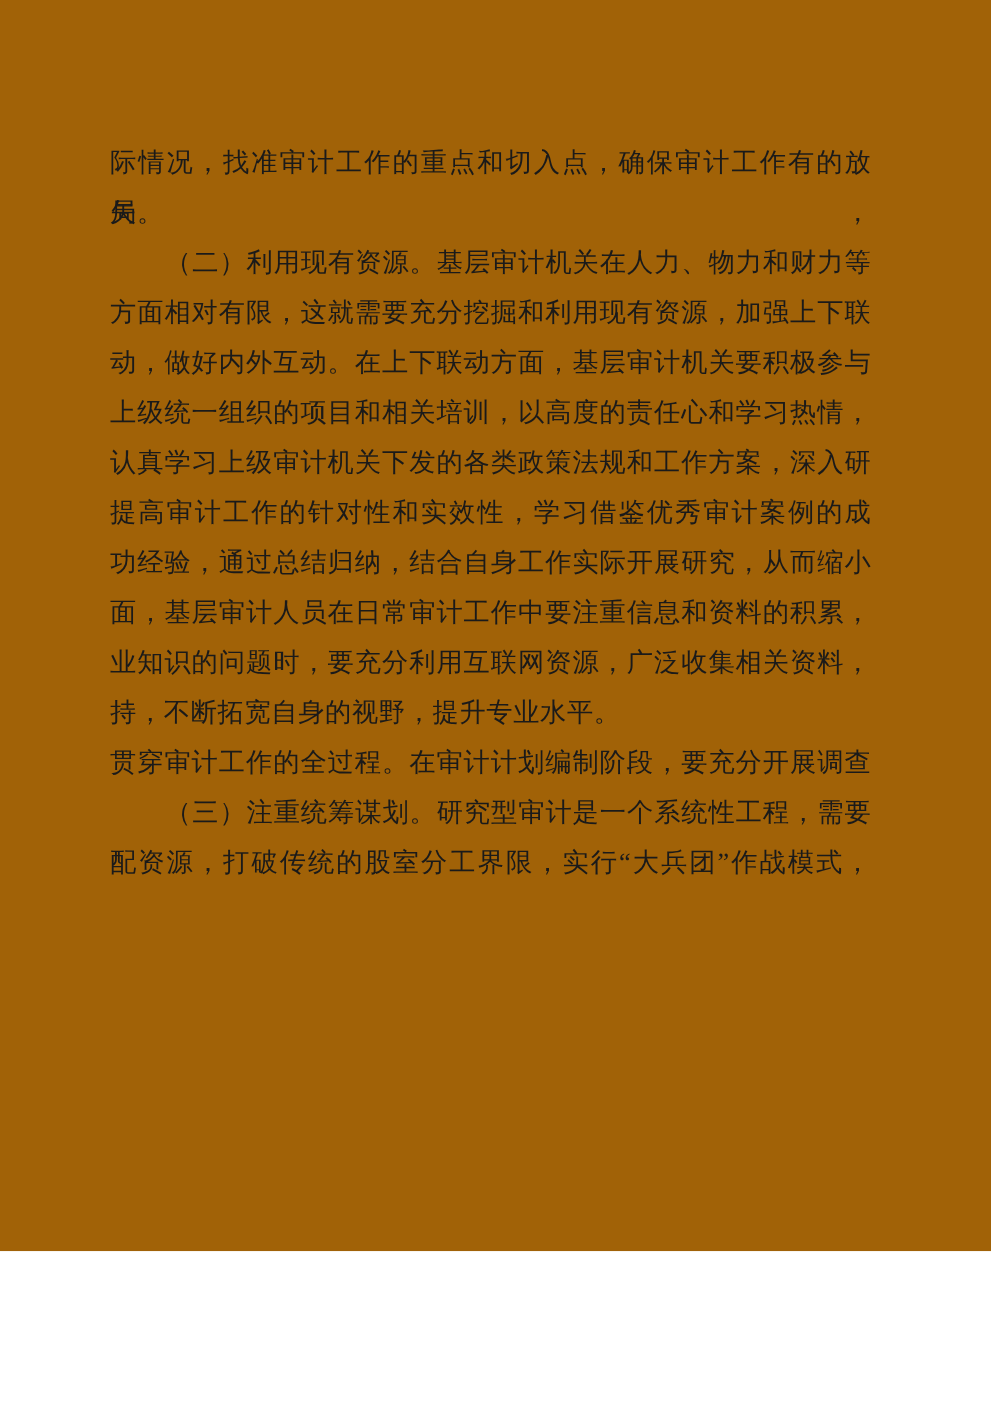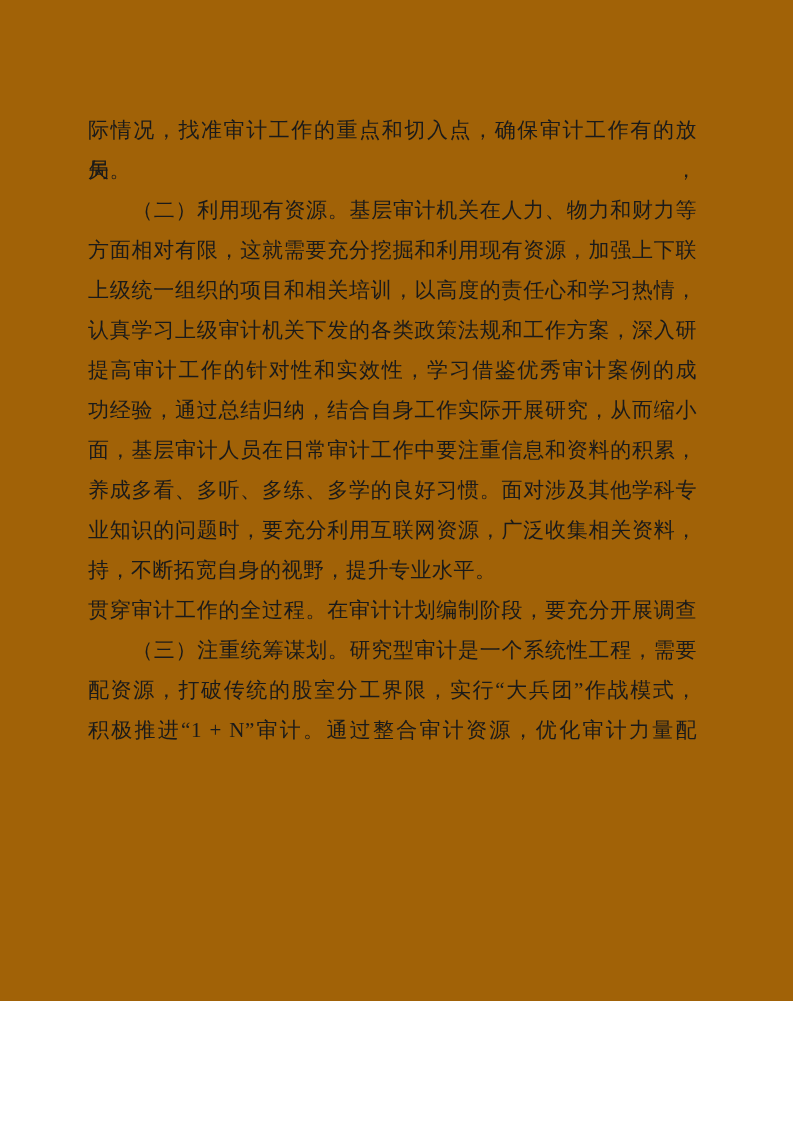--- a/index.html
+++ b/index.html
@@ -56,30 +56,29 @@
 
 <div class="page">
   <div class="doc-body">
       <div class="para">
         <div class="line">际情况，找准审计工作的重点和切入点，确保审计工作有的放矢，</div>
         <div class="line endline">局。</div>
       </div>
       <div class="para">
         <div class="line indent">（二）利用现有资源。基层审计机关在人力、物力和财力等</div>
         <div class="line">方面相对有限，这就需要充分挖掘和利用现有资源，加强上下联</div>
+        <div class="line">动，做好内外互动。在上下联动方面，基层审计机关要积极参与</div>
         <div class="line">上级统一组织的项目和相关培训，以高度的责任心和学习热情，</div>
         <div class="line">认真学习上级审计机关下发的各类政策法规和工作方案，深入研</div>
         <div class="line">提高审计工作的针对性和实效性，学习借鉴优秀审计案例的成</div>
         <div class="line">功经验，通过总结归纳，结合自身工作实际开展研究，从而缩小</div>
         <div class="line">面，基层审计人员在日常审计工作中要注重信息和资料的积累，</div>
-        <div class="line">养成多看、多听、多练、多学的良好习惯。面对涉及其他学科专</div>
         <div class="line">业知识的问题时，要充分利用互联网资源，广泛收集相关资料，</div>
         <div class="line endline">持，不断拓宽自身的视野，提升专业水平。</div>
       </div>
       <div class="para">
         <div class="line">贯穿审计工作的全过程。在审计计划编制阶段，要充分开展调查</div>
         <div class="line indent">（三）注重统筹谋划。研究型审计是一个系统性工程，需要</div>
         <div class="line">配资源，打破传统的股室分工界限，实行“大兵团”作战模式，</div>
-        <div class="line">积极推进“1 + N”审计。通过整合审计资源，优化审计力量配</div>
       </div>
     </div>
   <div class="page-footer">– 3 –</div>
 </div>
 
 </body></html>

